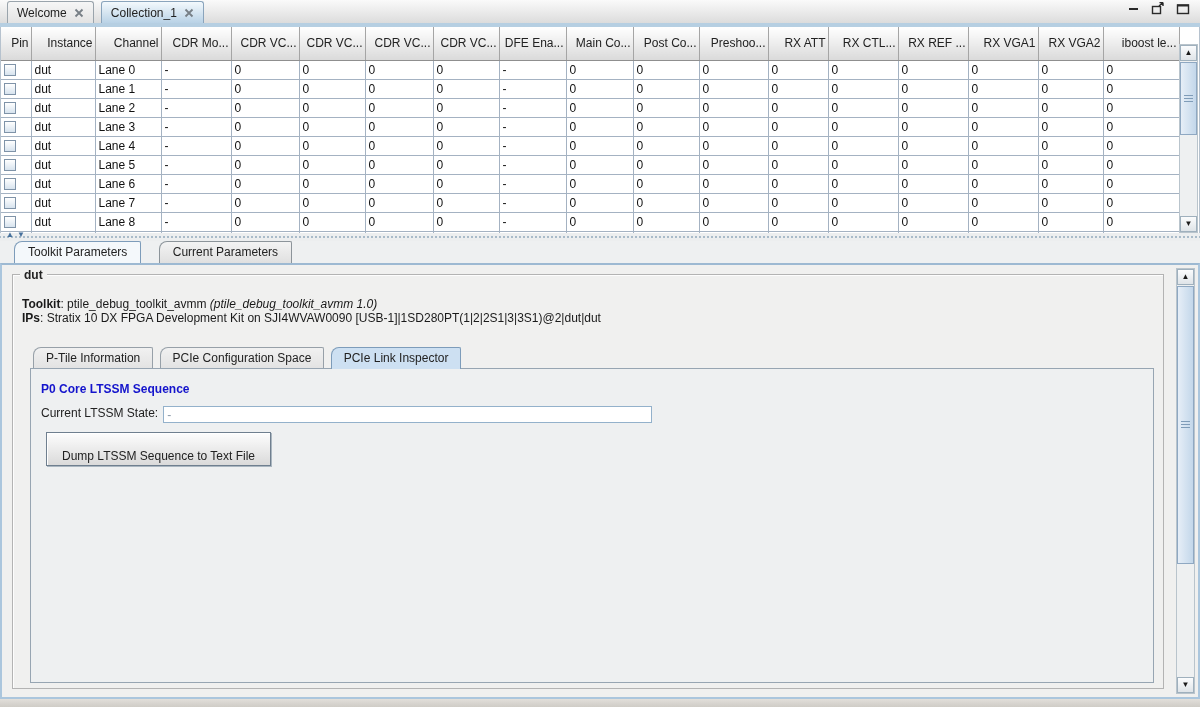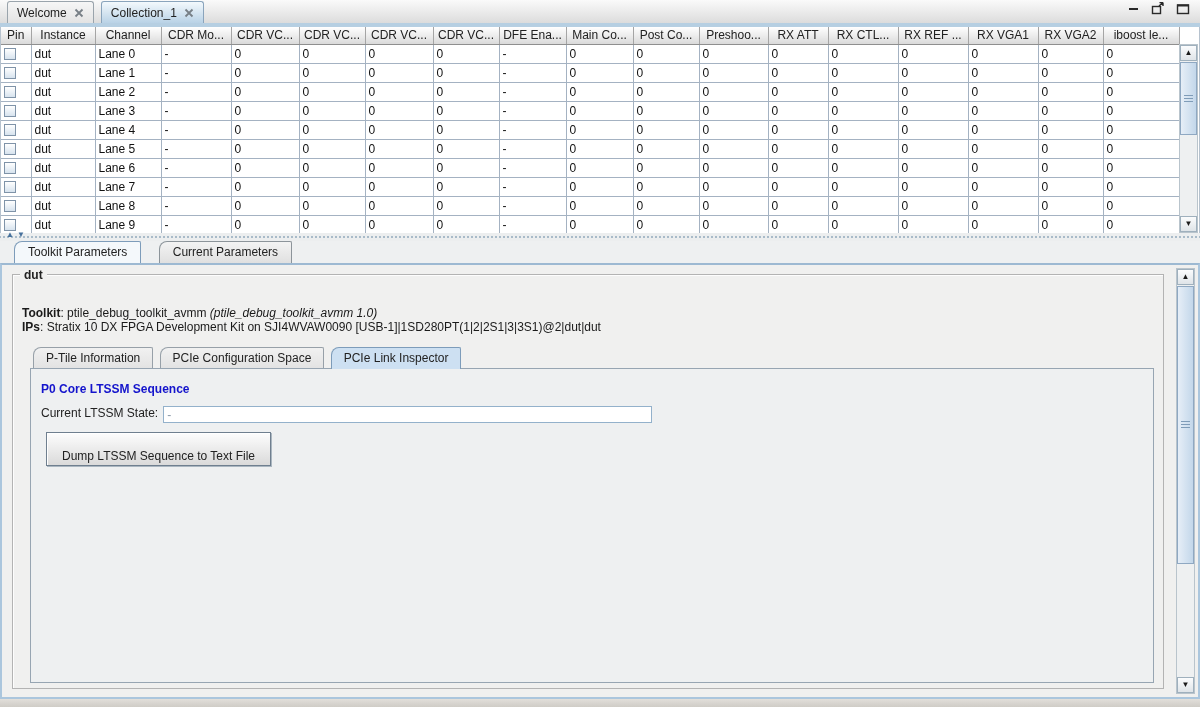--- a/index.html
+++ b/index.html
@@ -37,21 +37,21 @@
   .win-controls svg { display:block; }
 
   
   .table-wrap {
     position:absolute; top:27px; left:0; right:0; height:206px;
     background:#fff; overflow:hidden;
     border-left:1px solid #b6c2ce; border-right:1px solid #b6c2ce;
   }
   table { border-collapse:collapse; table-layout:fixed; font-size:12px; }
   th {
-    height:17px; font-weight:normal; color:#222; text-align:center;
+    height:33px; font-weight:normal; color:#222; text-align:right;
     background: linear-gradient(#ffffff,#dadada);
     border-right:1px solid #a5a5a5; border-bottom:1px solid #8f8f8f;
     overflow:hidden; white-space:nowrap; padding:0 2px;
   }
   td {
     height:19px; background:#fff; color:#111;
     border-right:1px solid #a4b2c2; border-bottom:1px solid #a4b2c2;
     overflow:hidden; white-space:nowrap; padding:0 0 0 3px;
   }
   td.pin-cell { padding:0; }
@@ -119,21 +119,21 @@
   .group {
     position:absolute; left:10px; top:9px; right:34px; bottom:8px;
     border:1px solid #b3b3b3;
     box-shadow: inset 1px 1px 0 #fdfdfd;
   }
   .group-legend {
     position:absolute; top:-7px; left:7px; padding:0 4px;
     background:#f0f0ef; font-weight:bold; color:#222;
   }
   .info-line { margin:0 0 0 9px; color:#1a1a1a; white-space:nowrap; }
-  .info-line.first { margin-top:31px; }
+  .info-line.first { margin-top:22px; }
   .info-line b { font-weight:bold; }
   .info-line i { font-style:italic; }
 
   .itabs { position:absolute; left:17px; top:72px; height:22px; }
   .itab {
     position:relative; display:inline-block; height:22px; line-height:21px;
     padding:0 12px; margin-left:3px;
     border:1px solid #97a0a8; border-bottom:none;
     border-radius:8px 2px 0 0;
     background: linear-gradient(#f1f1f1,#e2e2e2);

